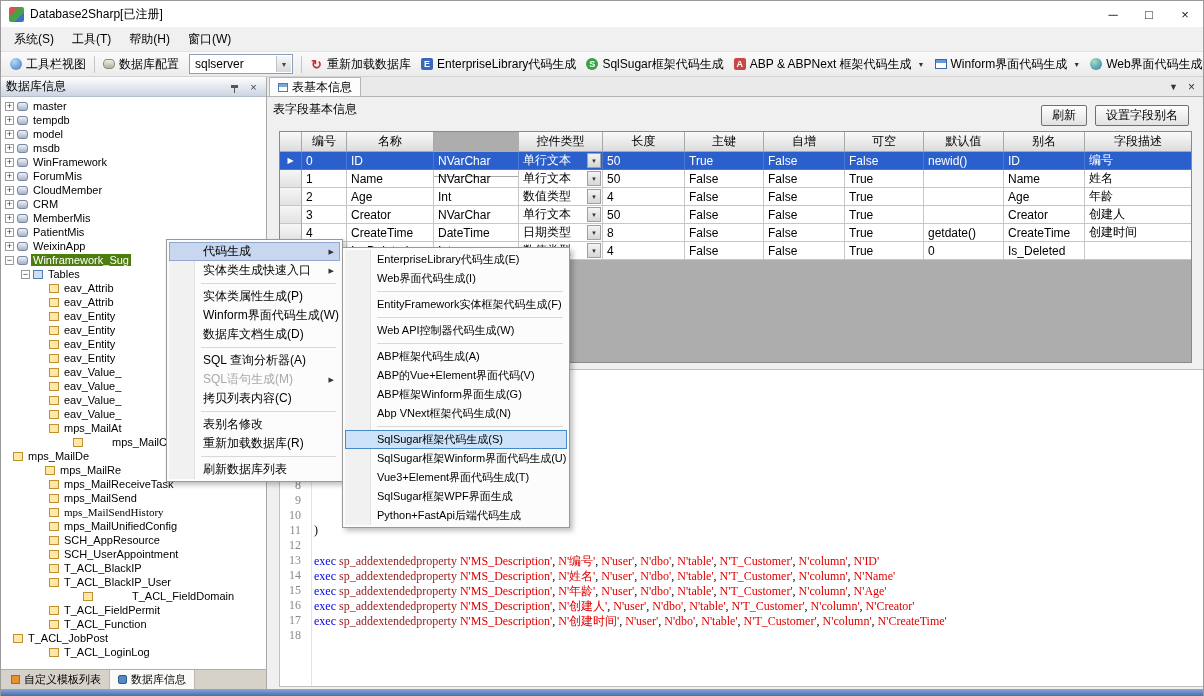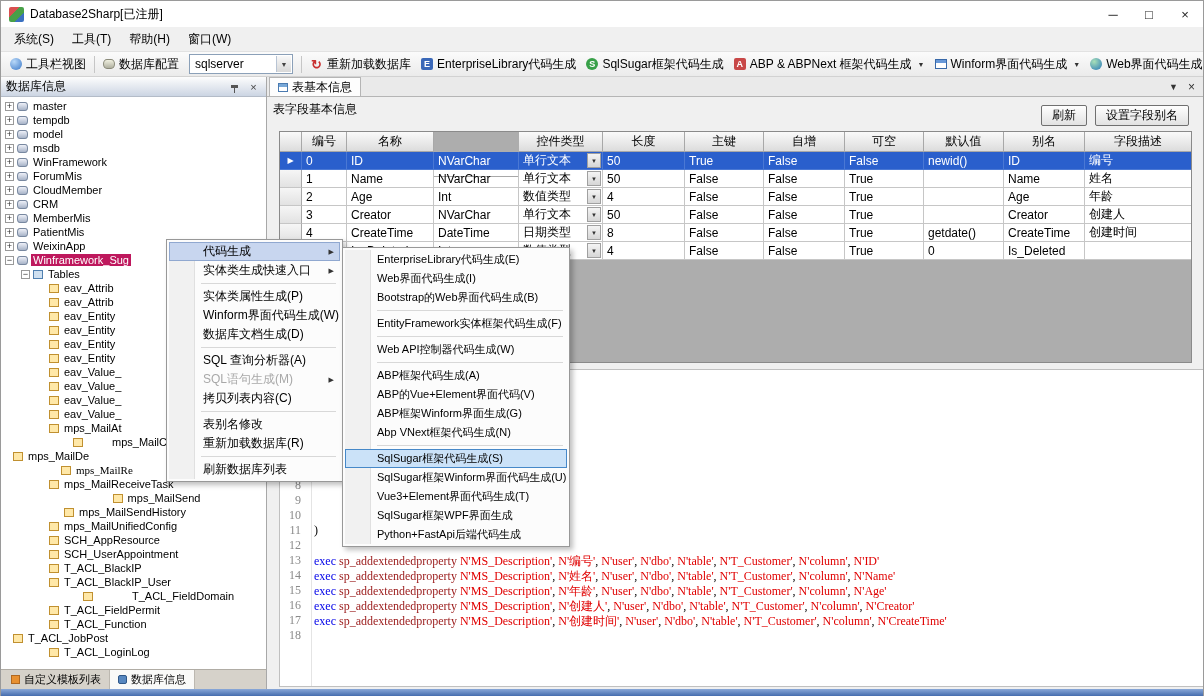--- a/index.html
+++ b/index.html
@@ -40,21 +40,21 @@
 .pin{width:7px;height:3px;background:#555;position:relative}
 .pin::after{content:'';position:absolute;left:3px;top:3px;width:1px;height:5px;background:#555}
 .tree{flex:1;overflow:hidden;background:#fff;font-size:11px;padding-top:2px}
 .tree-row{height:14px;display:flex;align-items:center;white-space:nowrap}
 .expander{width:9px;height:9px;border:1px solid #999;background:#fff;font-size:9px;line-height:7px;text-align:center;margin-right:3px;flex:none;color:#333}
 .indent{width:12px;flex:none}
 .db-icon{width:11px;height:9px;background:linear-gradient(#eef0f8,#a8b4c8);border:1px solid #7888a0;border-radius:3px/4px;margin-right:3px;flex:none}
 .tbls-icon{width:10px;height:9px;background:#cfe0f0;border:1px solid #5080b0;margin-right:3px;flex:none}
 .tbl-icon{width:10px;height:9px;background:#ffe8a8;border:1px solid #c09030;margin-right:3px;flex:none}
 .tree-label{padding:0 2px}
-.tree-row.sel .tree-label{background:#be185d;color:#fff}
+.tree-row.sel .tree-label{background:#4d7c0f;color:#fff}
 .sb-tabs{height:20px;flex:none;background:#d6d2ca;border-top:1px solid #b0aca4;display:flex;padding-left:2px}
 .sb-tab{display:flex;align-items:center;gap:4px;padding:0 8px;font-size:11px;border-right:1px solid #bcb8b0}
 .sb-tab.active{background:#fafaf8}
 .sb-tab-icon{width:9px;height:9px;flex:none}
 .sb-tab-icon.template{background:#e89030;border:1px solid #b06820}
 .sb-tab-icon.database{background:#5888c0;border:1px solid #305888;border-radius:2px}
 
 .main{flex:1;position:relative;background:#f0f0f0;overflow:hidden}
 .doc-tabstrip{height:20px;display:flex;align-items:flex-end;background:#eaeaea;border-bottom:1px solid #b5b5b5;padding-left:2px}
 .doc-tab{height:19px;background:#fdfdfd;border:1px solid #b5b5b5;border-bottom:none;display:flex;align-items:center;gap:4px;padding:0 8px}
@@ -297,36 +297,36 @@
           <div class="tree-row" style="padding-left: 36px; gap: 24px;">
             <span class="indent"></span>
             <span class="tbl-icon"></span>
             <span class="tree-label">mps_MailCo</span>
           </div>
           <div class="tree-row" style="">
             <span class="indent"></span>
             <span class="tbl-icon"></span>
             <span class="tree-label">mps_MailDe</span>
           </div>
-          <div class="tree-row" style="padding-left: 48px; font-family: Liberation Serif, serif;">
+          <div class="tree-row" style="padding-left: 32px;">
             <span class="indent"></span>
             <span class="tbl-icon"></span>
             <span class="tree-label">mps_MailRe</span>
           </div>
           <div class="tree-row" style="padding-left: 36px;">
             <span class="indent"></span>
             <span class="tbl-icon"></span>
             <span class="tree-label">mps_MailReceiveTask</span>
           </div>
-          <div class="tree-row" style="padding-left: 36px; justify-content: center;">
+          <div class="tree-row" style="padding-left: 36px;">
             <span class="indent"></span>
             <span class="tbl-icon"></span>
             <span class="tree-label">mps_MailSend</span>
           </div>
-          <div class="tree-row" style="padding-left: 51px;">
+          <div class="tree-row" style="padding-left: 36px; font-family: Liberation Serif, serif;">
             <span class="indent"></span>
             <span class="tbl-icon"></span>
             <span class="tree-label">mps_MailSendHistory</span>
           </div>
           <div class="tree-row" style="padding-left: 36px;">
             <span class="indent"></span>
             <span class="tbl-icon"></span>
             <span class="tree-label">mps_MailUnifiedConfig</span>
           </div>
           <div class="tree-row" style="padding-left: 36px;">
@@ -714,23 +714,20 @@
       <span>刷新数据库列表</span>
     </div>
   </div>
 <div class="sub">
     <div class="m-item">
       <span>EnterpriseLibrary代码生成(E)</span>
     </div>
     <div class="m-item">
       <span>Web界面代码生成(I)</span>
     </div>
-    <div class="m-item">
-      <span>Bootstrap的Web界面代码生成(B)</span>
-    </div>
     <div class="m-sep"></div>
     <div class="m-item">
       <span>EntityFramework实体框架代码生成(F)</span>
     </div>
     <div class="m-sep"></div>
     <div class="m-item">
       <span>Web API控制器代码生成(W)</span>
     </div>
     <div class="m-sep"></div>
     <div class="m-item">

